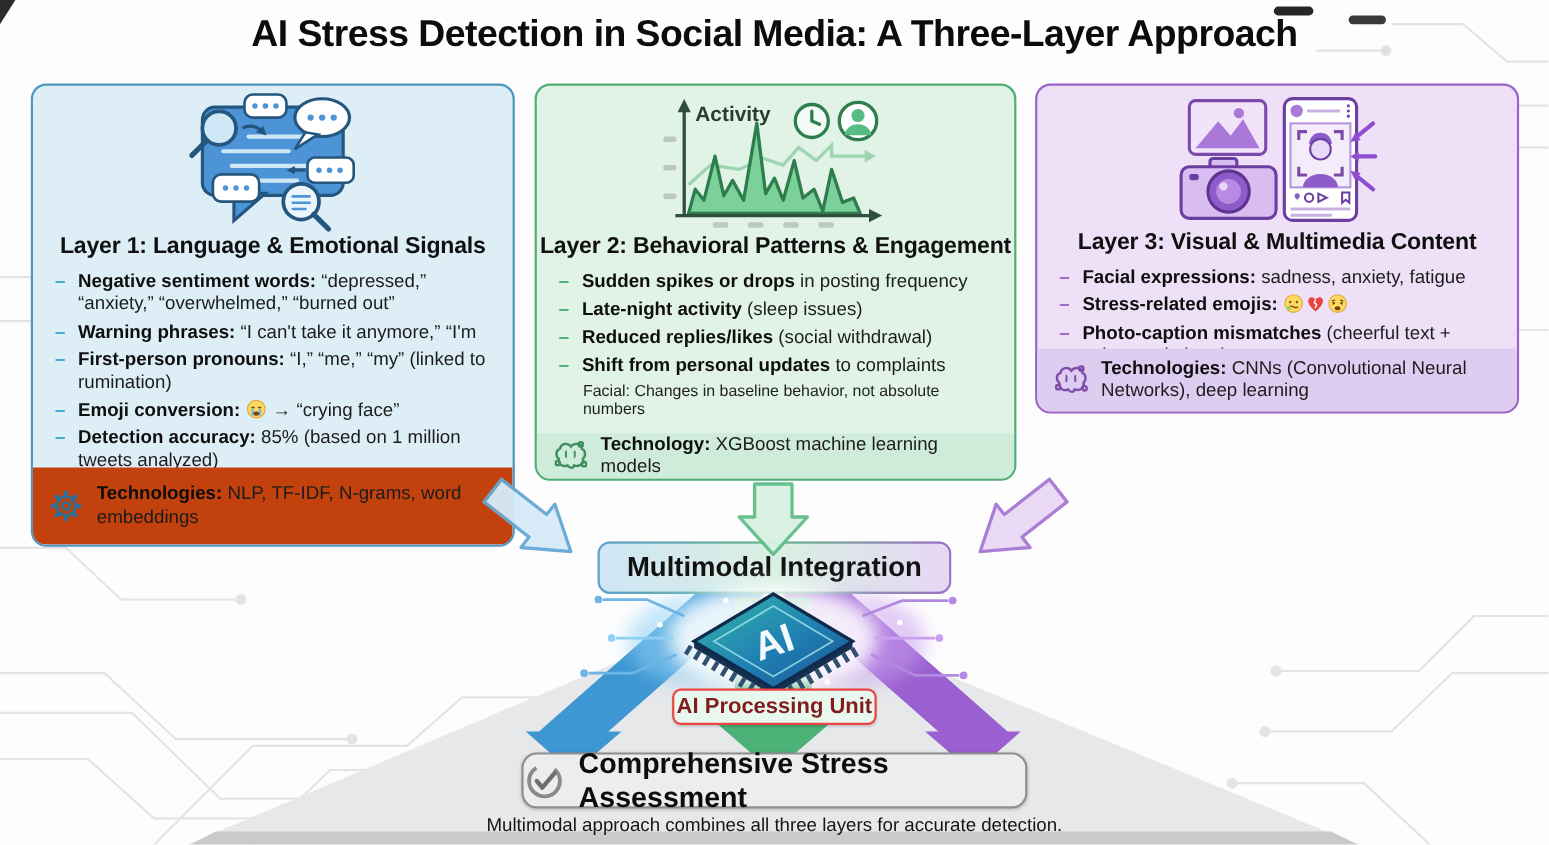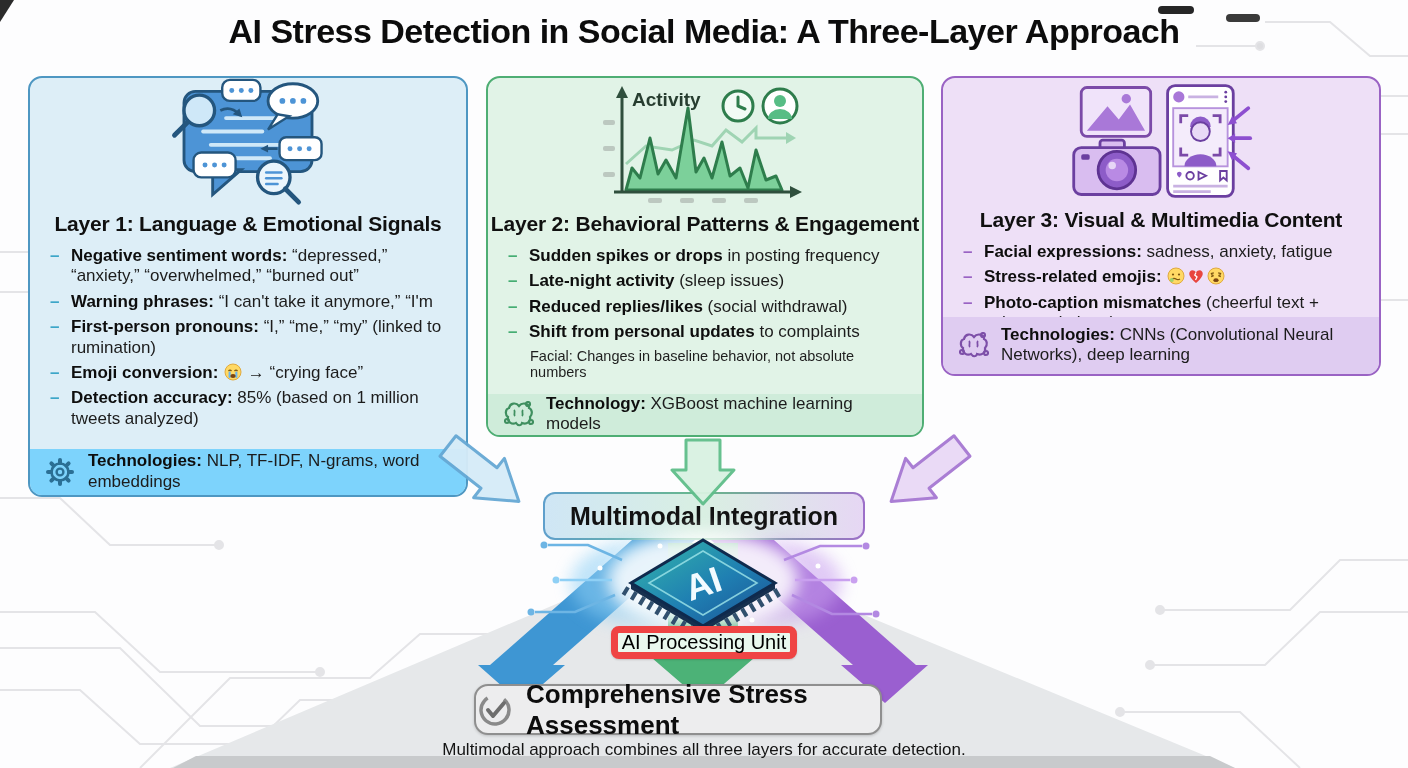--- a/index.html
+++ b/index.html
@@ -9,50 +9,50 @@
   svg.layer { position:absolute; left:0; top:0; width:1408px; height:768px; pointer-events:none; }
 
   .title { position:absolute; left:0; top:12px; width:100%; text-align:center;
            font-size:34px; font-weight:bold; letter-spacing:-0.5px; color:#0c0c0c; }
 
   .panel { position:absolute; top:76px; width:440px; border-radius:14px; overflow:hidden; }
   .panel.p1 { left:28px;  height:421px; background:#ddeef7; border:2.5px solid #4e97c2; }
   .panel.p2 { left:486px; height:361px; background:#e1f3e7; border:2.5px solid #4fae74; width:438px; }
   .panel.p3 { left:941px; height:300px; background:#eee0f7; border:2.5px solid #9a63c4; }
 
-  .picon { height:128px; display:flex; align-items:flex-end; justify-content:center; padding-top:6px; }
+  .picon { height:128px; display:flex; align-items:flex-start; justify-content:center; padding-top:6px; }
   .p3 .picon { height:124px; }
   .phead { text-align:center; font-size:21px; font-weight:bold; color:#101010; margin-top:6px; letter-spacing:-0.2px; }
   .bullets { margin:10px 12px 0 20px; }
   .bullet { display:flex; font-size:17px; line-height:1.2; color:#1c1c1c; margin-bottom:5px; }
   .dash { flex:none; width:21px; font-weight:bold; }
   .p1 .dash { color:#3da6c8; } .p2 .dash { color:#44ad72; } .p3 .dash { color:#9a63c4; }
   .bt b { font-weight:bold; color:#0e0e0e; }
   .note { font-size:14.5px; color:#1f1f1f; margin:2px 12px 0 42px; }
   .tech { position:absolute; left:0; right:0; bottom:0; display:flex; gap:12px; align-items:center;
           padding:8px 14px 9px 16px; font-size:17px; line-height:1.2; color:#1c1c1c; }
-  .p1 .tech { background:#7dd3fc; height:46px; }
+  .p1 .tech { background:#c2410c; height:70px; }
   .p2 .tech { background:#cfecda; height:41px; }
   .p3 .tech { background:#dfccf1; height:57px; }
   .tech .ticon { flex:none; width:30px; display:flex; align-items:center; }
 
   .emoji { display:inline-block; width:18px; height:18px; vertical-align:-3px; margin:0 1px; }
 
   .mmbox { position:absolute; left:543px; top:492px; width:322px; height:48px; border-radius:12px;
            border:2.5px solid transparent;
            background:linear-gradient(90deg,#cfe6f5,#d9efe2 50%,#e6d7f4) padding-box,
                       linear-gradient(90deg,#5f9fcc,#69b98c,#9d6fc9) border-box;
            display:flex; align-items:center; justify-content:center;
            font-size:25px; font-weight:bold; color:#121212; }
 
   .procbox { position:absolute; left:611px; top:626px; width:186px; height:33px; border-radius:8px;
-             background:#e9f8ee; border:7px solid #ef4444; display:flex; align-items:center; justify-content:center;
-             font-size:20px; font-weight:normal; color:#000000; box-shadow:0 1px 2px rgba(0,0,0,.15); }
-
-  .assess { position:absolute; left:474px; top:684px; width:408px; height:51px; border-radius:14px;
+             background:#e9f8ee; border:2px solid #ef4444; display:flex; align-items:center; justify-content:center;
+             font-size:20px; font-weight:bold; color:#7f1d1d; box-shadow:0 1px 2px rgba(0,0,0,.15); }
+
+  .assess { position:absolute; left:474px; top:684px; width:460px; height:51px; border-radius:14px;
             background:#ededee; border:2.5px solid #8f8f8f; display:flex; align-items:center; justify-content:flex-start;
             gap:12px; font-size:26px; font-weight:bold; color:#0d0d0d; box-shadow:0 1px 3px rgba(0,0,0,.18); }
 
   .caption { position:absolute; left:0; top:740px; width:100%; text-align:center; font-size:17px; color:#141414; }
 </style>
 </head>
 <body>
 
 <div id="canvas">
 

